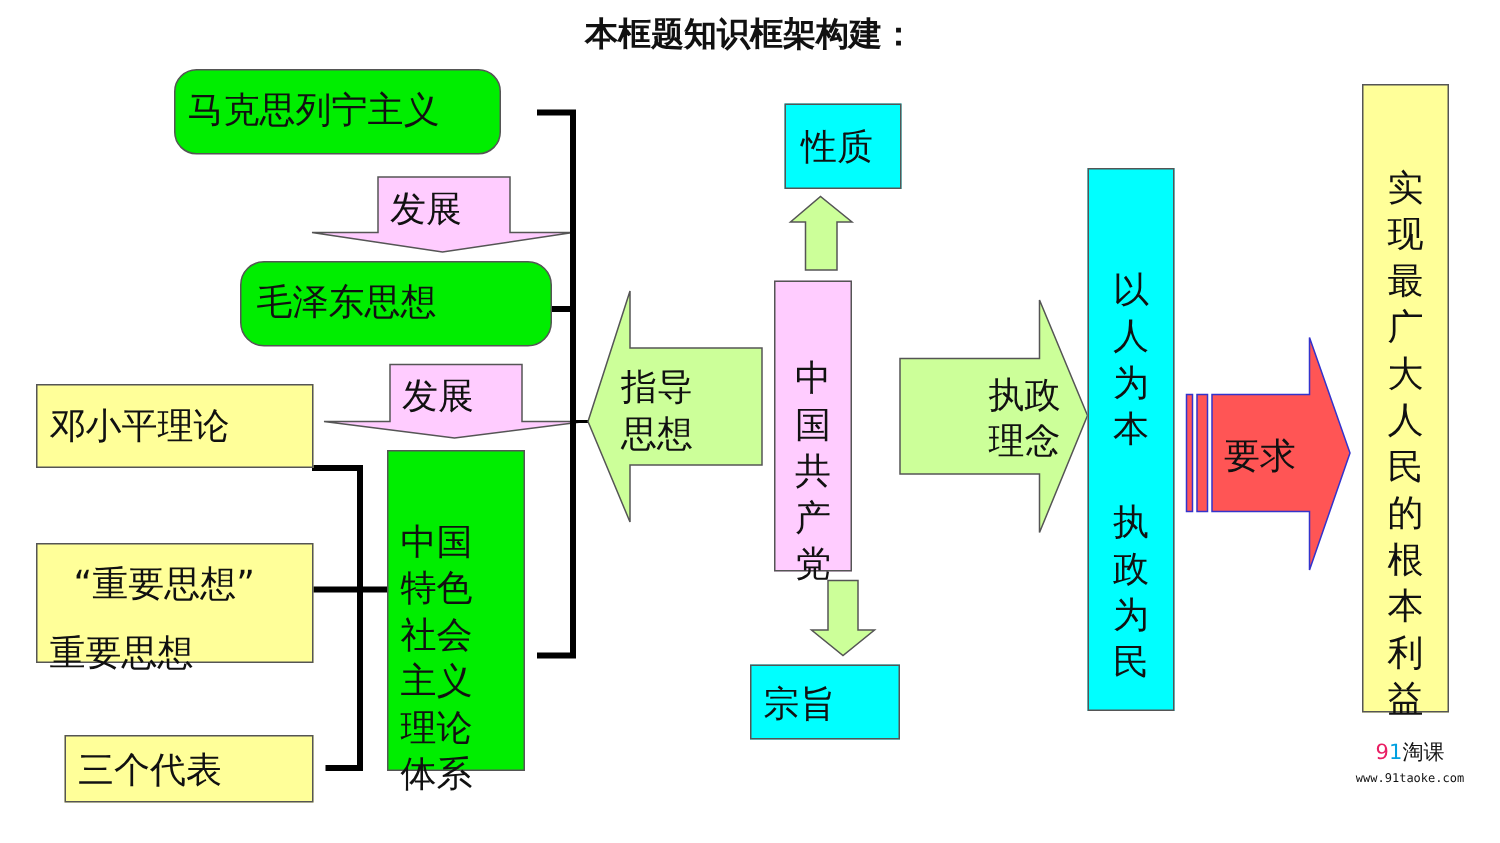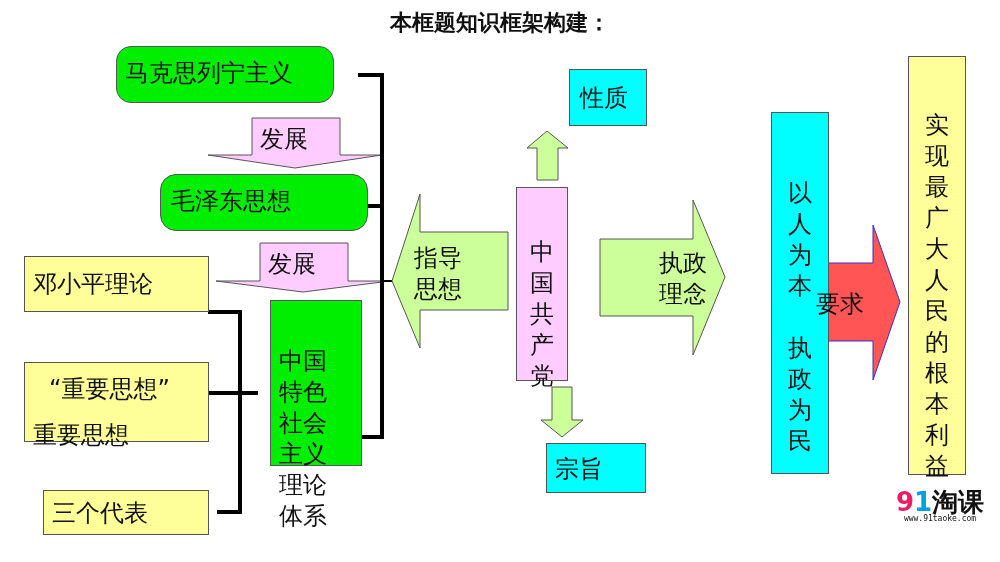--- a/index.html
+++ b/index.html
@@ -3,28 +3,28 @@
 <meta charset="utf-8">
 <style>
   html, body { margin:0; padding:0; }
   body { width:1000px; height:562px; background:#ffffff; position:relative; overflow:hidden;
          font-family:"DejaVu Sans", "Liberation Sans", sans-serif; color:#111; }
   .abs { position:absolute; box-sizing:border-box; }
   .box { border:1px solid #555; }
   .green { background:#00ee00; }
   .yellow { background:#ffff99; }
   .pink { background:#ffccff; }
-  .cyan { background:#00ffff;margin-left:46px; }
+  .cyan { background:#00ffff; }
   .lightyellow { background:#ffff99; }
   .txt { font-size:24px; line-height:28px; white-space:nowrap; }
   .vtxt { font-size:24px; line-height:31px; text-align:center; white-space:pre-line; }
   #title { left:0; width:1000px; top:8px; text-align:center; font-size:22px; font-weight:bold; }
   svg.overlay { position:absolute; left:0; top:0; }
   .logo { left:890px; top:490px; width:100px; text-align:center; }
-  .logo-main { font-size:26px; font-weight:bold; line-height:24px; }
+  .logo-main { font-size:14px; font-weight:normal; line-height:24px; }
   .logo-url { font-size:8px; font-family:"DejaVu Sans Mono", monospace; line-height:10px; }
 </style>
 </head>
 <body>
 
 <div id="title" class="abs">本框题知识框架构建：</div>
 
 <svg class="overlay" width="1000" height="562">
 
   <polygon points="252,118 340,118 340,155 382,155 295,168 208,155 252,155" fill="#ffccff" stroke="#555" stroke-width="1"></polygon>
@@ -75,21 +75,21 @@
 
 <div class="abs box yellow" style="left:24px;top:362px;width:185px;height:80px;">
   <div class="abs txt" style="left:24px;top:12px;">“重要思想”</div>
   <div class="abs txt" style="left:8px;top:58px;">重要思想</div>
 </div>
 
 <div class="abs box yellow txt" style="left:43px;top:490px;width:166px;height:45px;padding:8px 0 0 8px;">
   <span>三个代表</span>
 </div>
 
-<div class="abs box green vtxt" style="left:258px;top:300px;width:92px;height:166px;padding:14px 0 0 0;text-align:left;padding-left:8px;margin-left:12px;">
+<div class="abs box green vtxt" style="left:258px;top:300px;width:92px;height:214px;padding:14px 0 0 0;text-align:left;padding-left:8px;">
   <span>中国
 特色
 社会
 主义
 理论
 体系</span>
 </div>
 
 <div class="abs vtxt" style="left:414px;top:243px;width:60px;text-align:left;">指导
 思想</div>

